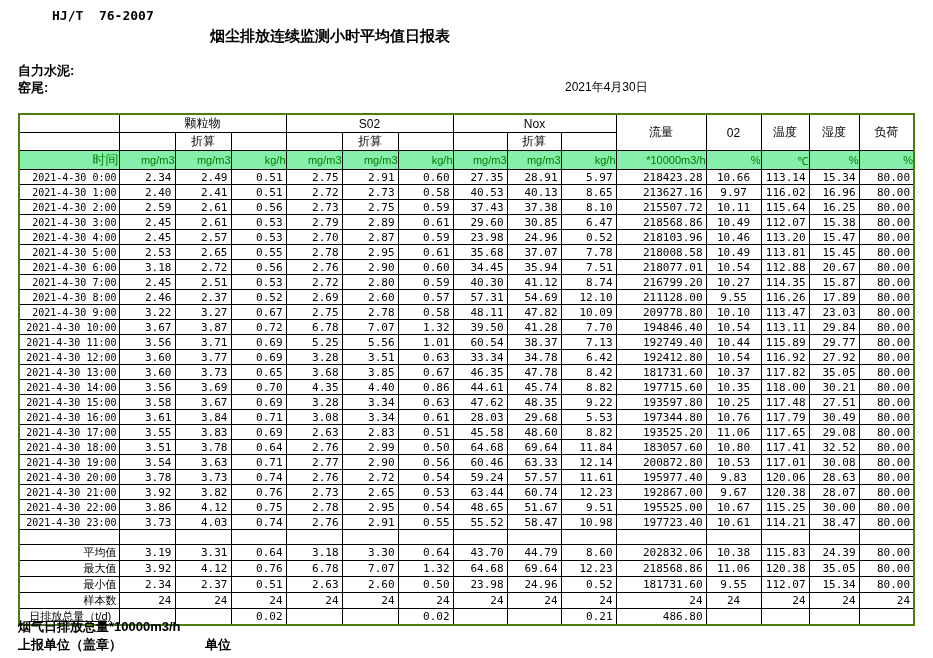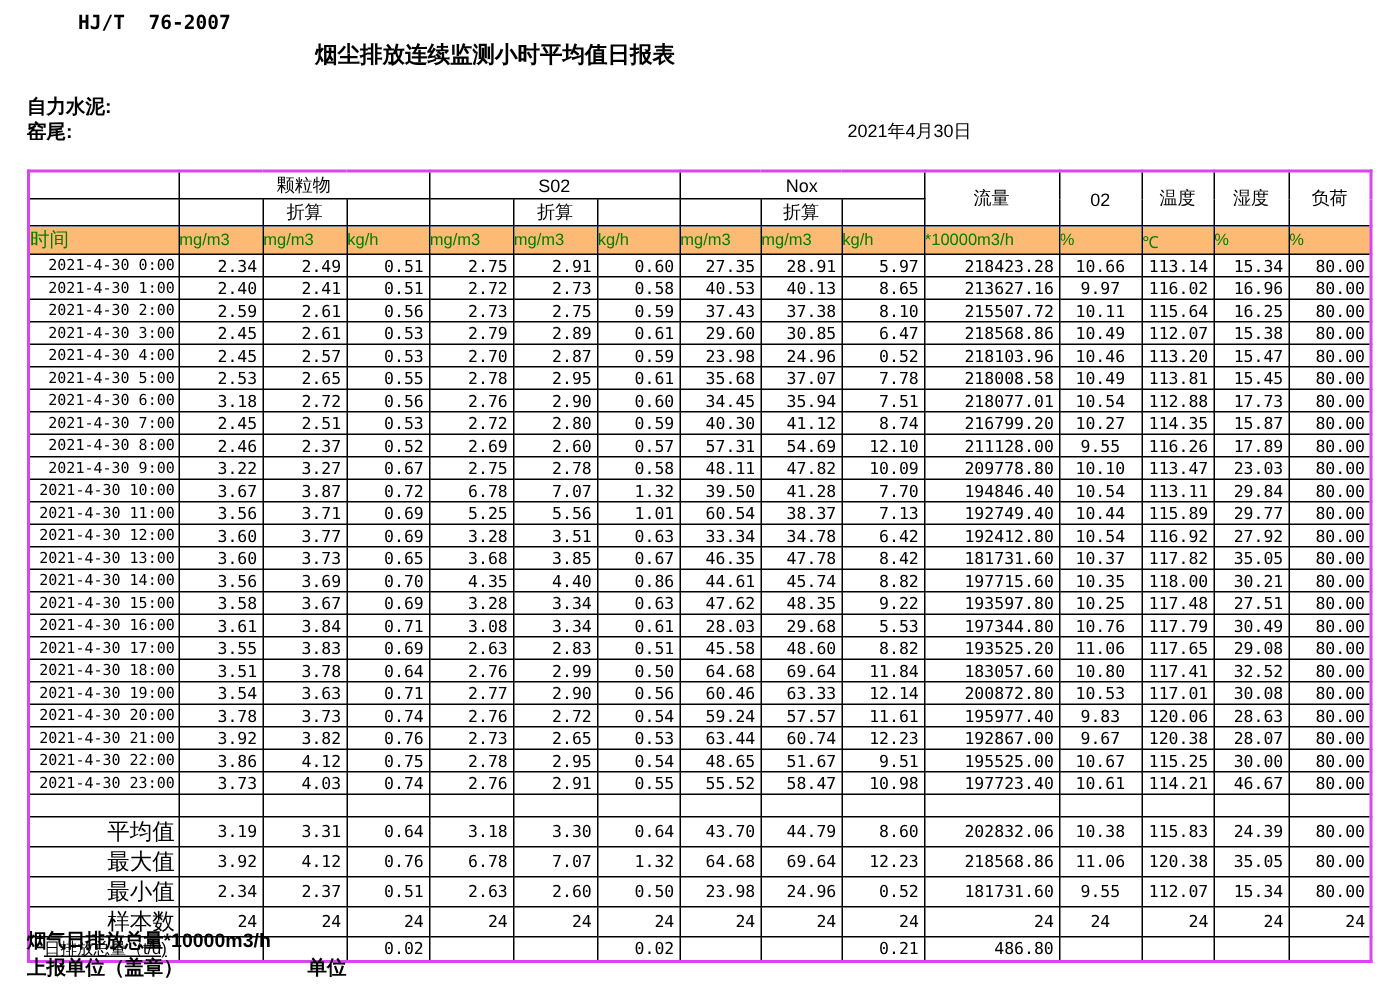--- a/index.html
+++ b/index.html
@@ -5,31 +5,31 @@
   html,body{margin:0;padding:0;background:#fff;}
   .page{position:relative;width:933px;height:658px;background:#fff;overflow:hidden;
         font-family:"Liberation Sans",sans-serif;color:#000;}
   .doc-code{position:absolute;left:20px;top:8px;font:bold 13px "DejaVu Sans Mono",monospace;white-space:pre;margin-left:32px;}
   .title{position:absolute;left:0;top:27px;width:660px;text-align:center;
          font-size:15px;font-weight:bold;}
   .company{position:absolute;left:18px;top:62px;font-size:13px;font-weight:bold;}
   .site-row{position:absolute;left:18px;top:79px;font-size:13px;font-weight:bold;width:900px;}
   .date{position:absolute;left:547px;top:0;font-weight:normal;font-size:12px;}
   table.report{position:absolute;left:18px;top:113px;width:895px;border-collapse:collapse;
-        table-layout:fixed;border:2px solid #d946ef;}
+        table-layout:fixed;border:2px solid #4d7c0f;}
   td{border:1px solid #000;height:14px;line-height:14px;padding:0;
      font:11px "DejaVu Sans Mono",monospace;white-space:nowrap;overflow:hidden;}
   td.hdr{font-family:"Liberation Sans",sans-serif;font-size:12px;text-align:center;}
-  tr.green td{background:#fdba74;color:#008000;text-align:left;
+  tr.green td{background:#86efac;color:#008000;text-align:right;
      font-family:"Liberation Sans",sans-serif;font-size:11px;margin-left:17px;}
   tr.green td.time-hdr{font-size:13px;}
   td.num{text-align:right;padding-right:3px;}
   td.center{text-align:center;padding-right:0;}
   td.time-cell{text-align:right;padding-right:2px;font-size:10px;}
-  td.sum-label{font-family:Liberation Sans, sans-serif;font-size:15px;
+  td.sum-label{font-family:Liberation Sans, sans-serif;font-size:11px;
      text-align:right;padding-right:2px;}
   td.total-label{font-family:"Liberation Sans",sans-serif;font-size:11px;
      text-align:center;padding-left:2px;text-decoration:underline;}
   .footer-1{position:absolute;left:18px;top:618px;font-size:13px;font-weight:bold;}
   .footer-2{position:absolute;left:18px;top:636px;font-size:13px;font-weight:bold;}
   .footer-unit{position:absolute;left:205px;top:636px;font-size:13px;font-weight:bold;}
 </style>
 </head>
 <body>
 
@@ -213,21 +213,21 @@
           <td class="num">0.56</td>
           <td class="num">2.76</td>
           <td class="num">2.90</td>
           <td class="num">0.60</td>
           <td class="num">34.45</td>
           <td class="num">35.94</td>
           <td class="num">7.51</td>
           <td class="num">218077.01</td>
           <td class="num center">10.54</td>
           <td class="num">112.88</td>
-          <td class="num">17.73</td>
+          <td class="num">20.67</td>
           <td class="num">80.00</td>
         </tr>
         <tr>
           <td class="time-cell">2021-4-30 7:00</td>
           <td class="num">2.45</td>
           <td class="num">2.51</td>
           <td class="num">0.53</td>
           <td class="num">2.72</td>
           <td class="num">2.80</td>
           <td class="num">0.59</td>
@@ -502,21 +502,21 @@
           <td class="num">0.74</td>
           <td class="num">2.76</td>
           <td class="num">2.91</td>
           <td class="num">0.55</td>
           <td class="num">55.52</td>
           <td class="num">58.47</td>
           <td class="num">10.98</td>
           <td class="num">197723.40</td>
           <td class="num center">10.61</td>
           <td class="num">114.21</td>
-          <td class="num">46.67</td>
+          <td class="num">38.47</td>
           <td class="num">80.00</td>
         </tr>
       </tbody>
     <tbody>
         <tr>
           <td class="time-cell"></td>
           <td class="num"></td>
           <td class="num"></td>
           <td class="num"></td>
           <td class="num"></td>

